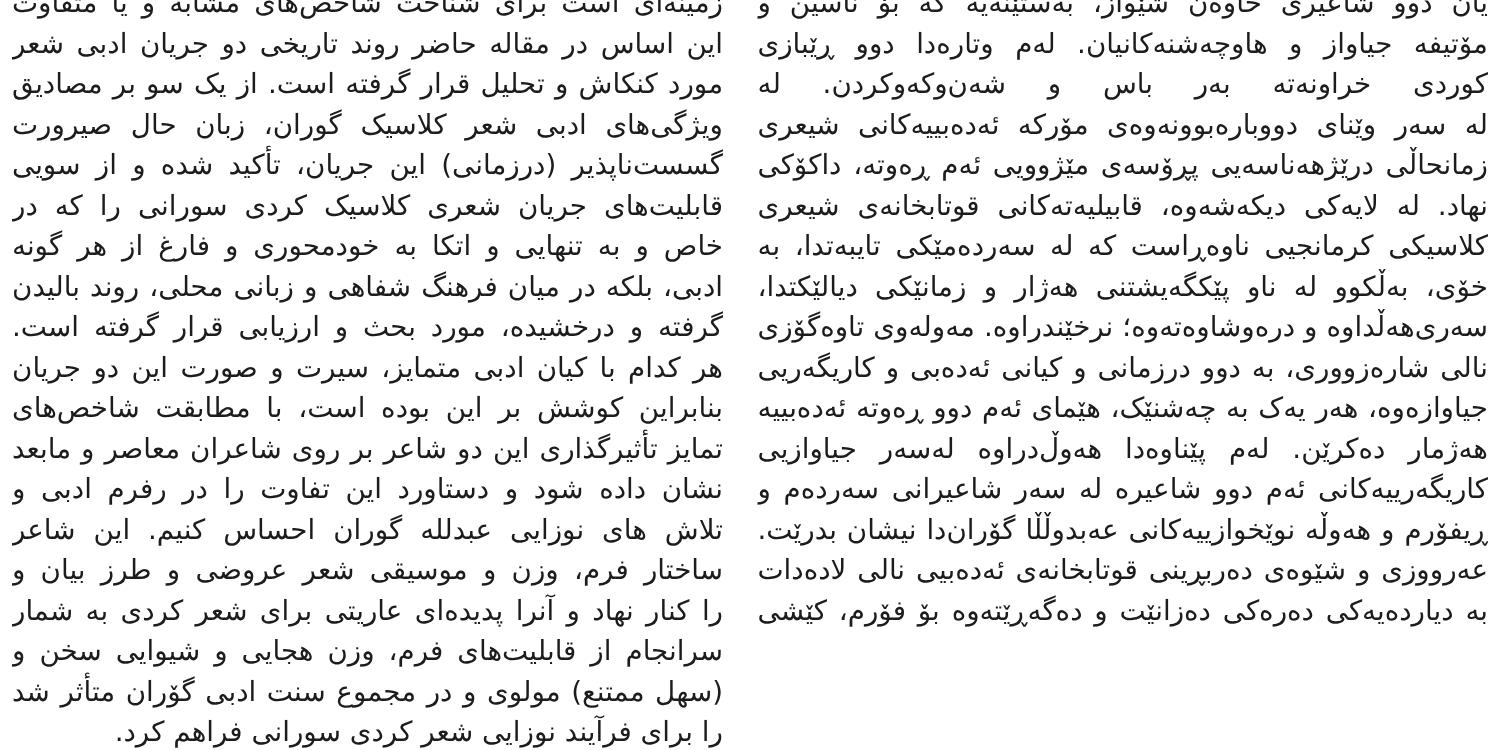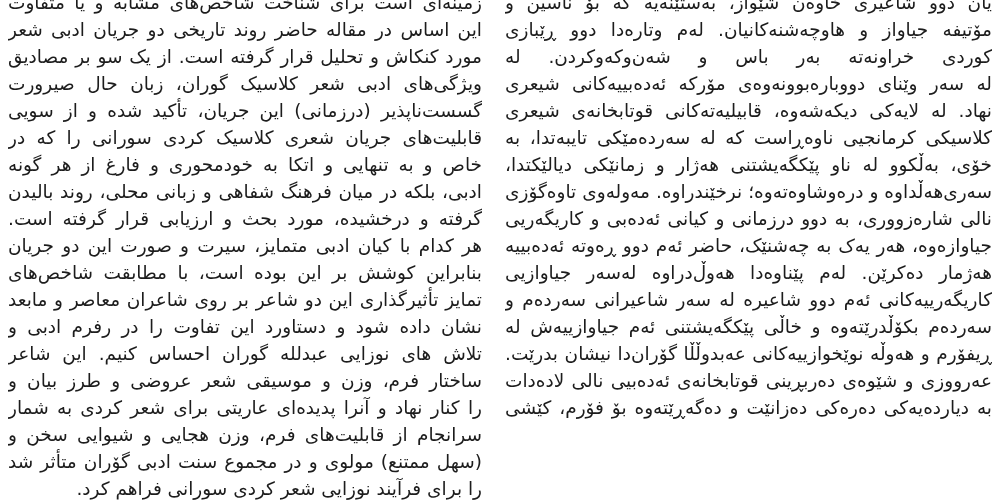--- a/index.html
+++ b/index.html
@@ -47,29 +47,29 @@
 </style>
 </head>
 <body>
 
 <div class="page">
   <div class="col col-kurdish">
       <div class="line">یان دوو شاعیری خاوەن شێواز، بەستێنەیە کە بۆ ناسین و ناساندنی</div>
       <div class="line">مۆتیفە جیاواز و هاوچەشنەکانیان. لەم وتارەدا دوو ڕێبازی شیعری</div>
       <div class="line">کوردی خراونەتە بەر باس و شەن‌وکەوکردن. لە سووچەڕوانینێکەوە</div>
       <div class="line">لە سەر وێنای دووبارەبوونەوەی مۆرکە ئەدەبییەکانی شیعری گۆران،</div>
+      <div class="line">زمانحاڵی درێژهەناسەیی پڕۆسەی مێژوویی ئەم ڕەوتە، داکۆکی</div>
       <div class="line">نهاد. لە لایەکی دیکەشەوە، قابیلیەتەکانی قوتابخانەی شیعری</div>
       <div class="line">کلاسیکی کرمانجیی ناوەڕاست کە لە سەردەمێکی تایبەتدا، بە تەنیا</div>
       <div class="line">خۆی، بەڵکوو لە ناو پێکگەیشتنی هەژار و زمانێکی دیالێکتدا،</div>
       <div class="line">سەری‌هەڵداوە و درەوشاوەتەوە؛ نرخێندراوە. مەولەوی تاوەگۆزی و</div>
       <div class="line">نالی شارەزووری، بە دوو درزمانی و کیانی ئەدەبی و کاریگەریی</div>
-      <div class="line">جیاوازەوە، هەر یەک بە چەشنێک، حاضر ئەم دوو ڕەوتە ئەدەبییە</div>
+      <div class="line">جیاوازەوە، هەر یەک بە چەشنێک، هێمای ئەم دوو ڕەوتە ئەدەبییە</div>
       <div class="line">هەژمار دەکرێن. لەم پێناوەدا هەوڵ‌دراوە لەسەر جیاوازیی ئەدەبی و</div>
       <div class="line">کاریگەرییەکانی ئەم دوو شاعیرە لە سەر شاعیرانی سەردەم و پاش</div>
-      <div class="line">سەردەم بکۆڵدرێتەوە و خاڵی پێکگەیشتنی ئەم جیاوازییەش لە</div>
       <div class="line">ڕیفۆرم و هەوڵە نوێخوازییەکانی عەبدوڵڵا گۆران‌دا نیشان بدرێت. ئەم</div>
       <div class="line">عەرووزی و شێوەی دەربڕینی قوتابخانەی ئەدەبیی نالی لادەدات و</div>
       <div class="line">بە دیاردەیەکی دەرەکی دەزانێت و دەگەڕێتەوە بۆ فۆرم، کێشی</div>
     </div>
   <div class="col col-persian">
       <div class="line">زمینه‌ای است برای شناخت شاخص‌های مشابه و یا متفاوت آنها. بر</div>
       <div class="line">این اساس در مقاله حاضر روند تاریخی دو جریان ادبی شعر کردی</div>
       <div class="line">مورد کنکاش و تحلیل قرار گرفته است. از یک سو بر مصادیق تکرار</div>
       <div class="line">ویژگی‌های ادبی شعر کلاسیک گوران، زبان حال صیرورت تاریخی و</div>
       <div class="line">گسست‌ناپذیر (درزمانی) این جریان، تأکید شده و از سویی دیگر،</div>

